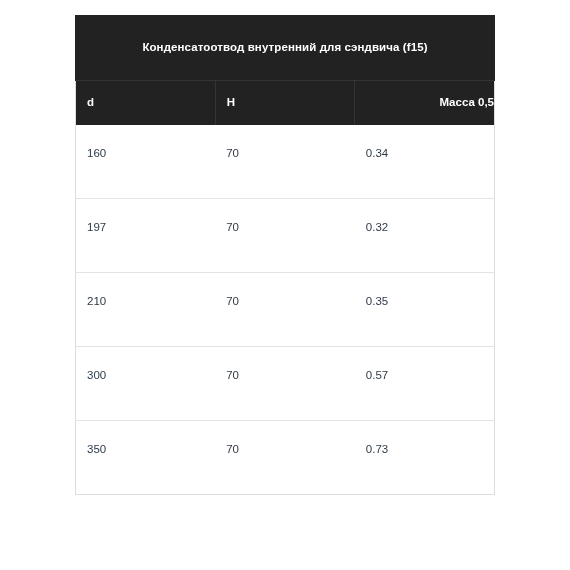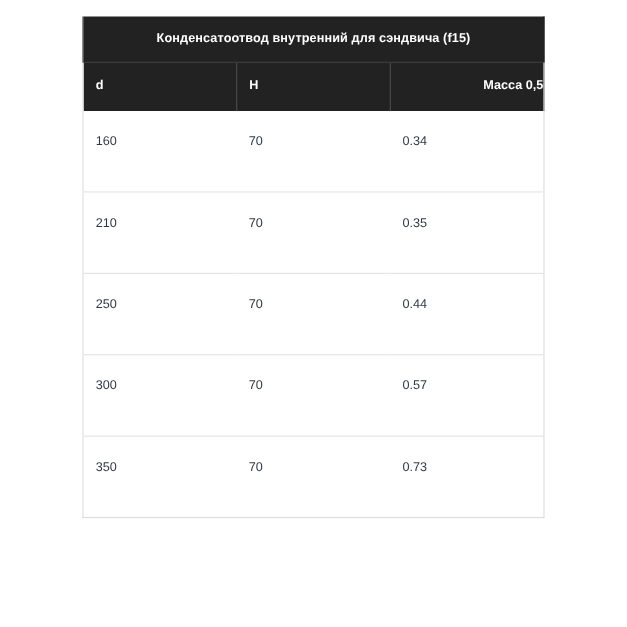--- a/index.html
+++ b/index.html
@@ -39,21 +39,21 @@
   }
 
   
   tr.title-row > th {
     background: #222222;
     color: #ffffff;
     font-size: 11.5px;
     font-weight: bold;
     text-align: center;
     height: 33px;
-    padding: 4px 8px;
+    padding: 16px 8px;
     border: 0;
     letter-spacing: 0.1px;
     vertical-align: middle;
     line-height: 1.2;
   }
 
   
   tr.head-row > th {
     background: #222222;
     color: #ffffff;
@@ -134,28 +134,28 @@
           <th class="col-mass">Масса 0,5</th>
         </tr>
       </thead>
       <tbody>
         <tr class="data-row">
           <td class="col-d">160</td>
           <td class="col-h">70</td>
           <td class="col-mass">0.34</td>
         </tr>
         <tr class="data-row">
+          <td class="col-d">197</td>
+          <td class="col-h">70</td>
+          <td class="col-mass">0.32</td>
+        </tr>
+        <tr class="data-row">
           <td class="col-d">210</td>
           <td class="col-h">70</td>
           <td class="col-mass">0.35</td>
-        </tr>
-        <tr class="data-row">
-          <td class="col-d">250</td>
-          <td class="col-h">70</td>
-          <td class="col-mass">0.44</td>
         </tr>
         <tr class="data-row">
           <td class="col-d">300</td>
           <td class="col-h">70</td>
           <td class="col-mass">0.57</td>
         </tr>
         <tr class="data-row">
           <td class="col-d">350</td>
           <td class="col-h">70</td>
           <td class="col-mass">0.73</td>

